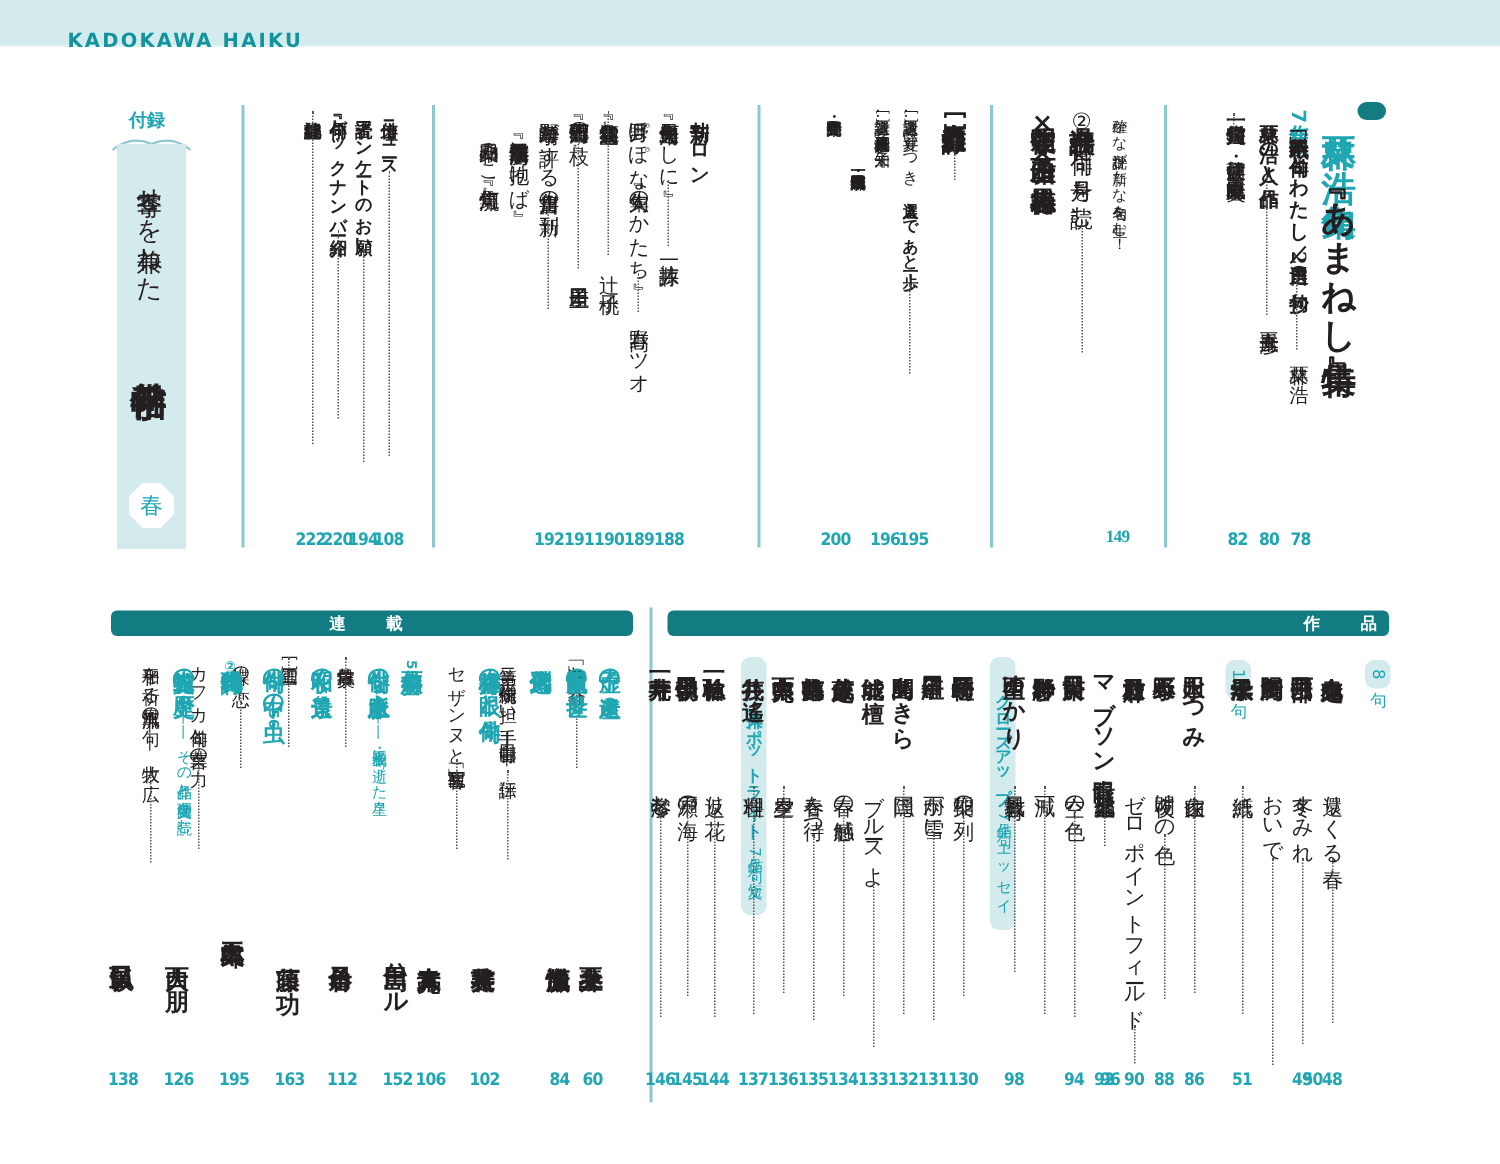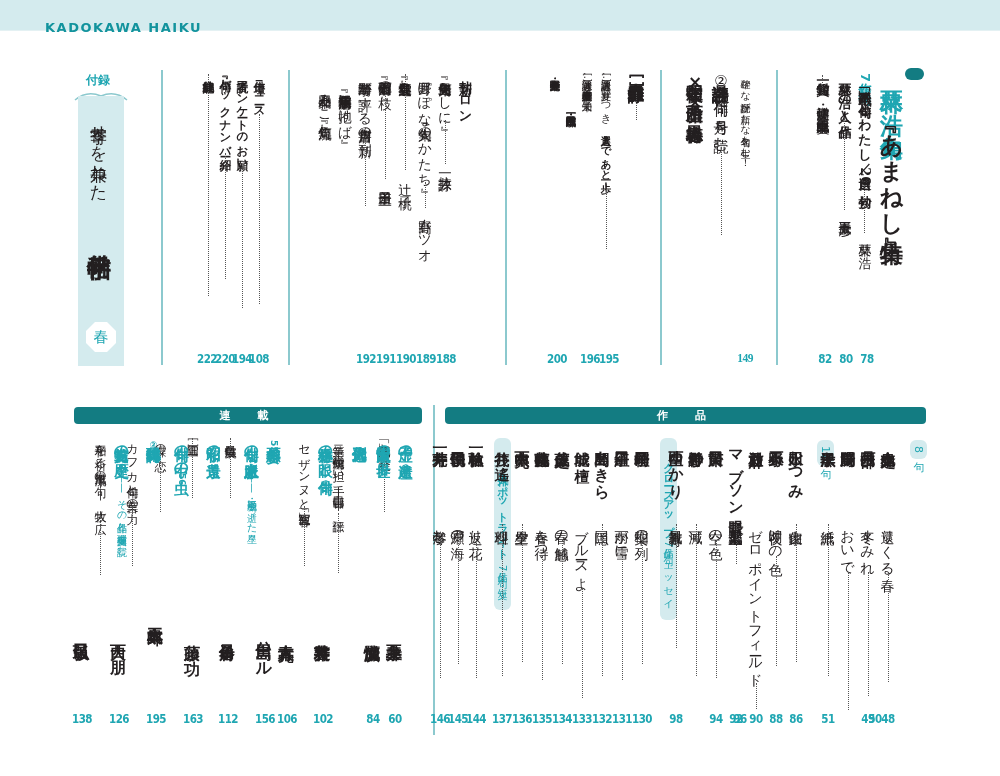--- a/index.html
+++ b/index.html
@@ -97,21 +97,21 @@
 <div class="sans bold teal" style="position:absolute;left:86px;top:72px;font-size:12px;">付録</div>
 <svg style="position:absolute;left:73px;top:88px;" width="56" height="14">
     <path d="M2 12 Q14 2 28 8 Q42 2 54 12" stroke="#8cc9ce" stroke-width="1.5" fill="none"></path>
   </svg>
 <div style="position:absolute;left:78px;top:96px;width:46px;height:270px;background:#d4ebee;">
   <div class="col" style="left:12px;top:18px;font-size:17px;">季寄せを兼ねた</div>
   <div class="col bold" style="left:9px;top:140px;font-size:24px;">俳句手帖</div>
   <div style="position:absolute;left:8px;top:226px;width:30px;height:30px;background:#fff;clip-path:polygon(30% 0,70% 0,100% 30%,100% 70%,70% 100%,30% 100%,0 70%,0 30%);text-align:center;line-height:30px;color:#1fa6b2;font-size:15px;">春</div>
 </div>
 
-<div class="head-bar" style="left:445px;top:407px;width:481px;">作　品</div>
+<div class="head-bar" style="left:445px;top:407px;width:481px;text-align:right;">作　品</div>
 <div class="head-bar" style="left:74px;top:407px;width:348px;">連　載</div>
 <div class="vr" style="left:433px;top:405px;height:330px;"></div>
 
 <div class="tag" style="left:910px;top:440px;">8句</div>
 <div id="g8"></div>
 
 <div class="tag" style="left:817px;top:440px;">12句</div>
 
 <div class="tag" style="left:660px;top:438px;height:170px;"><span class="bold">クローズアップ</span>　<span style="font-size:10px;">作品7句＋エッセイ</span></div>
 
@@ -174,21 +174,21 @@
     <div class="col sans bold teal" style="left: 352px; top: 436px; font-size: 14.5px;"><span>近代俳人列伝</span><span class="circ" style="margin-top:4px;">⑪</span></div>
     <div class="col" style="left: 332px; top: 436px; font-size: 12px;"><span>第二章　伝統俳句の担い手　山口青邨——評伝</span><span class="dots" style="height:60px;margin:2px 6px;"></span></div>
     <div class="col sans bold" style="left: 314px; top: 632px; font-size: 16px;">岩井英雅</div>
     <div class="pg" style="left: 323px; top: 712px;">102</div>
     <div class="col sans bold teal" style="left: 318px; top: 436px; font-size: 14.5px;"><span>小林秀雄の眼と俳句</span><span class="circ" style="margin-top:4px;">⑪</span></div>
     <div class="col" style="left: 298px; top: 436px; font-size: 12px;"><span>セザンヌと「客観写生」</span><span class="dots" style="height:60px;margin:2px 6px;"></span></div>
     <div class="col sans bold" style="left: 278px; top: 632px; font-size: 16px;">青木亮人</div>
     <div class="pg" style="left: 287px; top: 712px;">106</div>
     <div class="col sans bold teal" style="left: 266px; top: 436px; font-size: 14.5px;"><span>妄想俳画</span><span class="circ" style="margin-top:4px;">55</span></div>
     <div class="col sans bold" style="left: 256px; top: 632px; font-size: 16px;">田島ハル</div>
-    <div class="pg" style="left: 265px; top: 712px;">156</div>
+    <div class="pg" style="left: 265px; top: 712px;">152</div>
     <div class="col sans bold teal" style="left: 244px; top: 436px; font-size: 14.5px;"><span>俳句の水脈・血脈</span><span class="circ" style="margin-top:4px;">44</span><span style="font-size:10px;font-weight:normal;margin-top:4px;">——平成・令和に逝った星々</span></div>
     <div class="col" style="left: 224px; top: 436px; font-size: 12px;"><span>宇佐美魚目</span><span class="dots" style="height:60px;margin:2px 6px;"></span></div>
     <div class="col sans bold" style="left: 219px; top: 632px; font-size: 16px;">角谷昌子</div>
     <div class="pg" style="left: 228px; top: 712px;">112</div>
     <div class="col sans bold teal" style="left: 206px; top: 436px; font-size: 14.5px;"><span>昭和の遠景</span><span class="circ" style="margin-top:4px;">55</span></div>
     <div class="col" style="left: 186px; top: 436px; font-size: 12px;"><span>［雪細工］</span><span class="dots" style="height:60px;margin:2px 6px;"></span></div>
     <div class="col sans bold" style="left: 184px; top: 632px; font-size: 16px;">須藤　功</div>
     <div class="pg" style="left: 193px; top: 712px;">163</div>
     <div class="col sans bold teal" style="left: 174px; top: 436px; font-size: 14.5px;"><span>俳句の中の虫</span><span class="circ" style="margin-top:4px;">56</span></div>
     <div class="col" style="left: 154px; top: 436px; font-size: 12px;"><span>蝶の恋</span><span class="dots" style="height:60px;margin:2px 6px;"></span></div>

